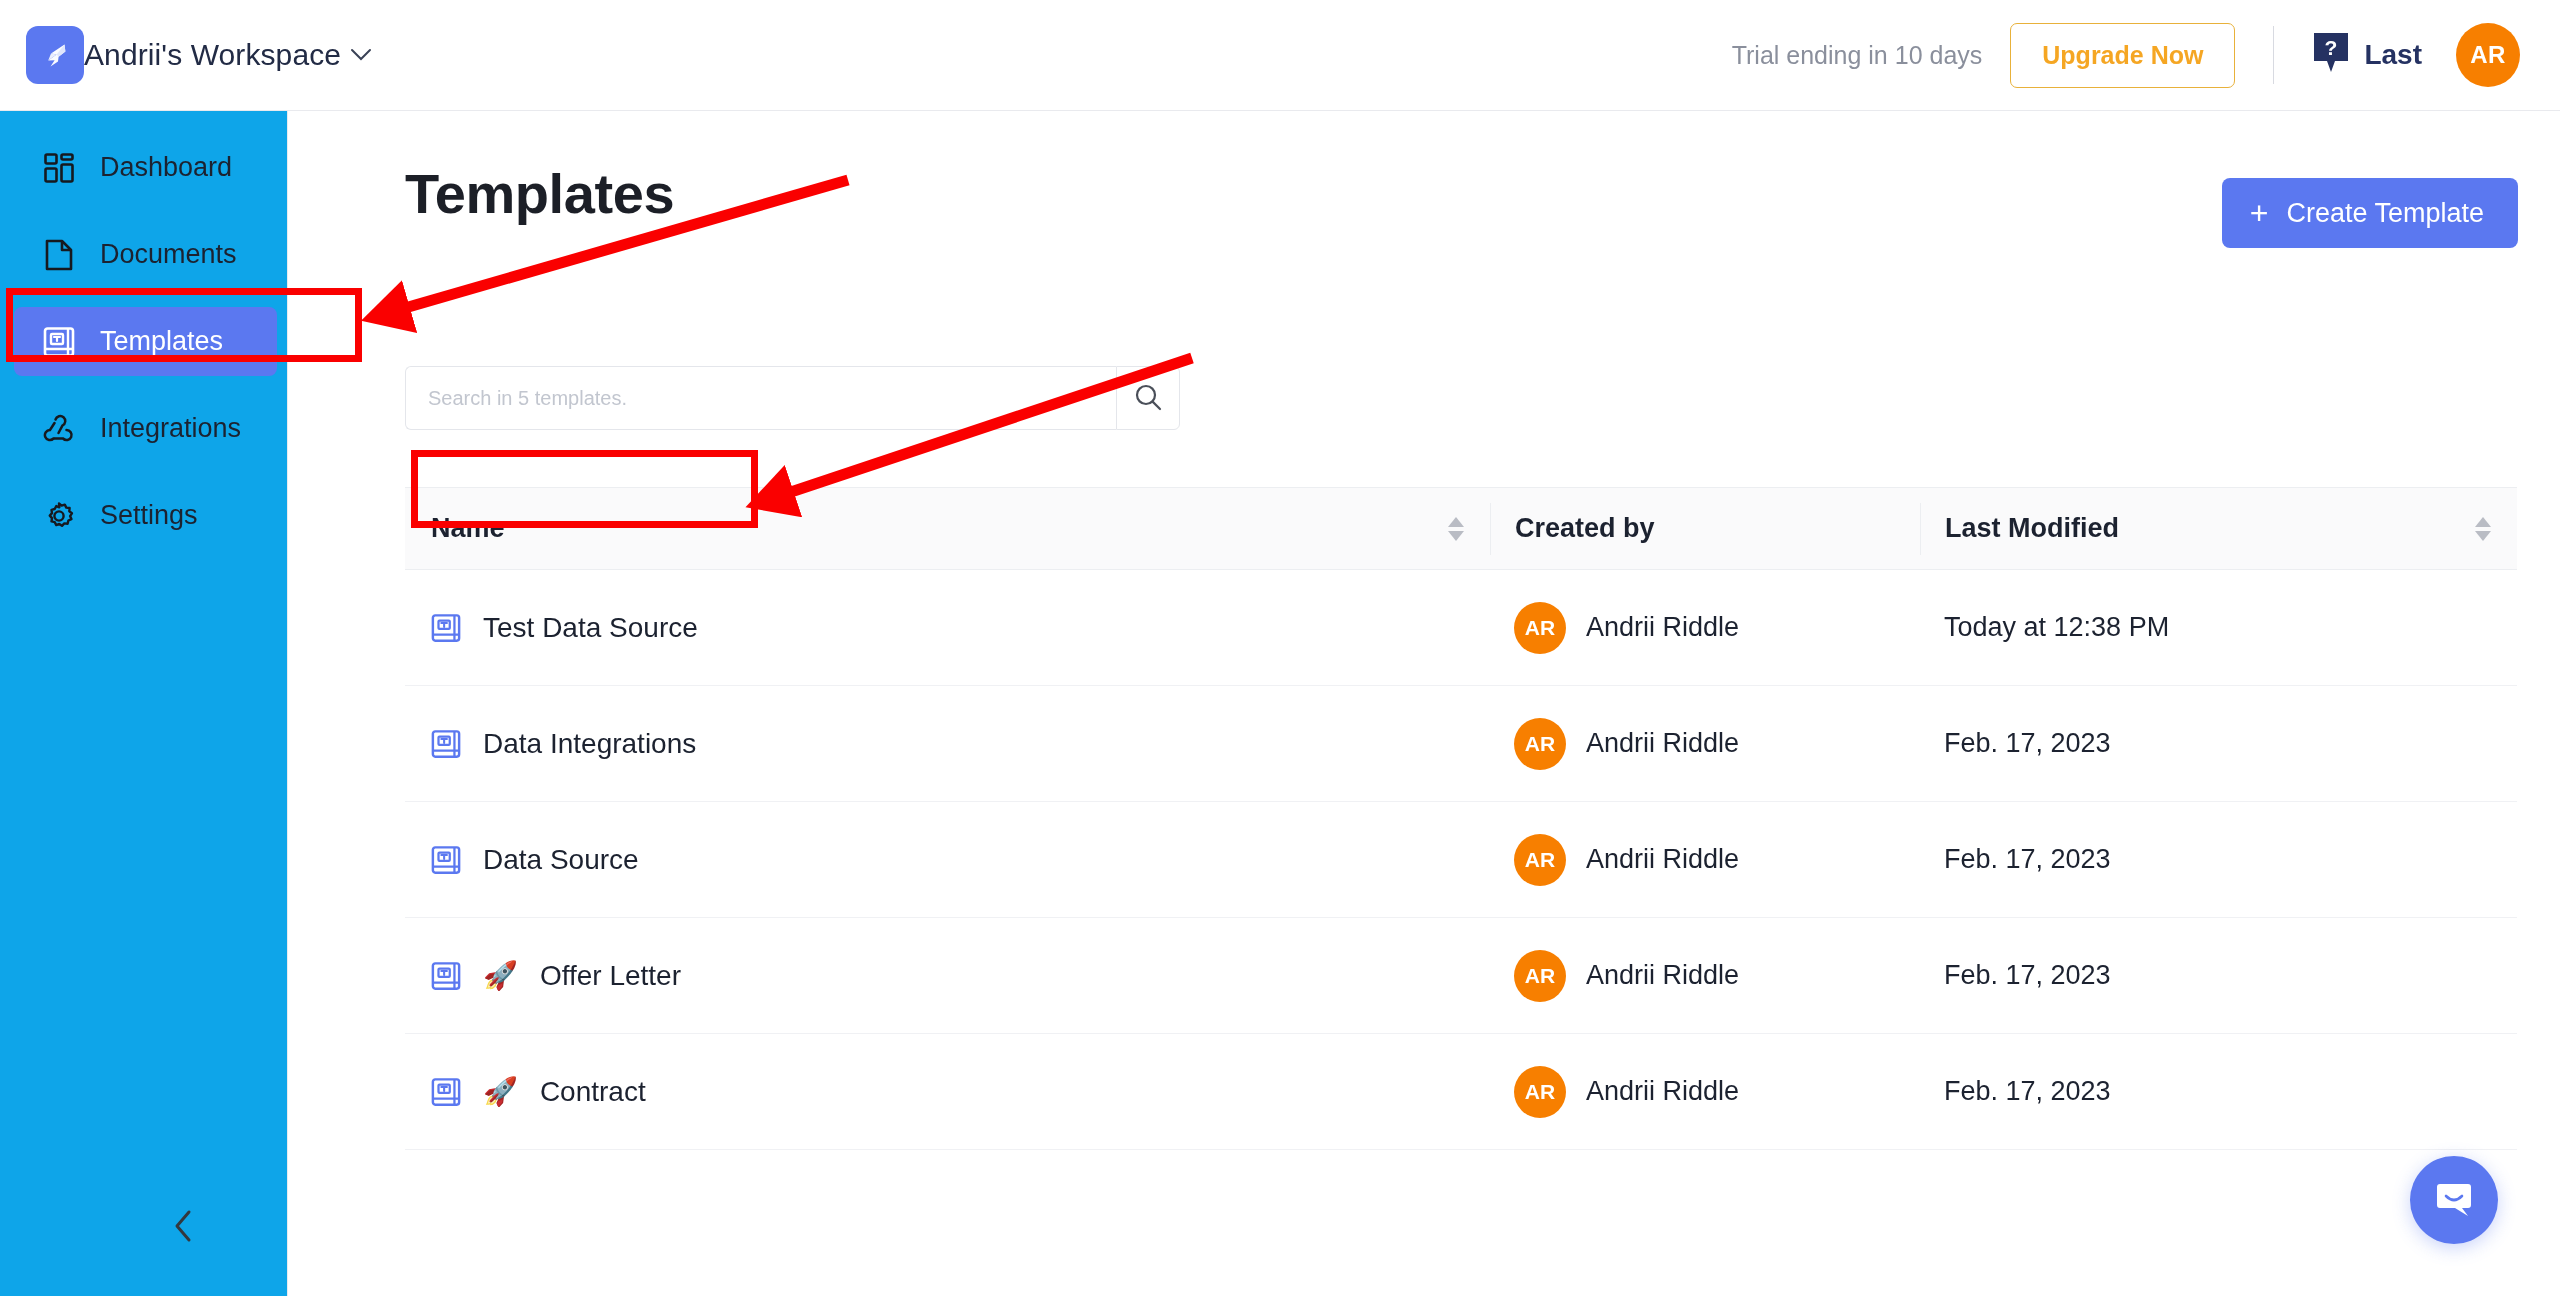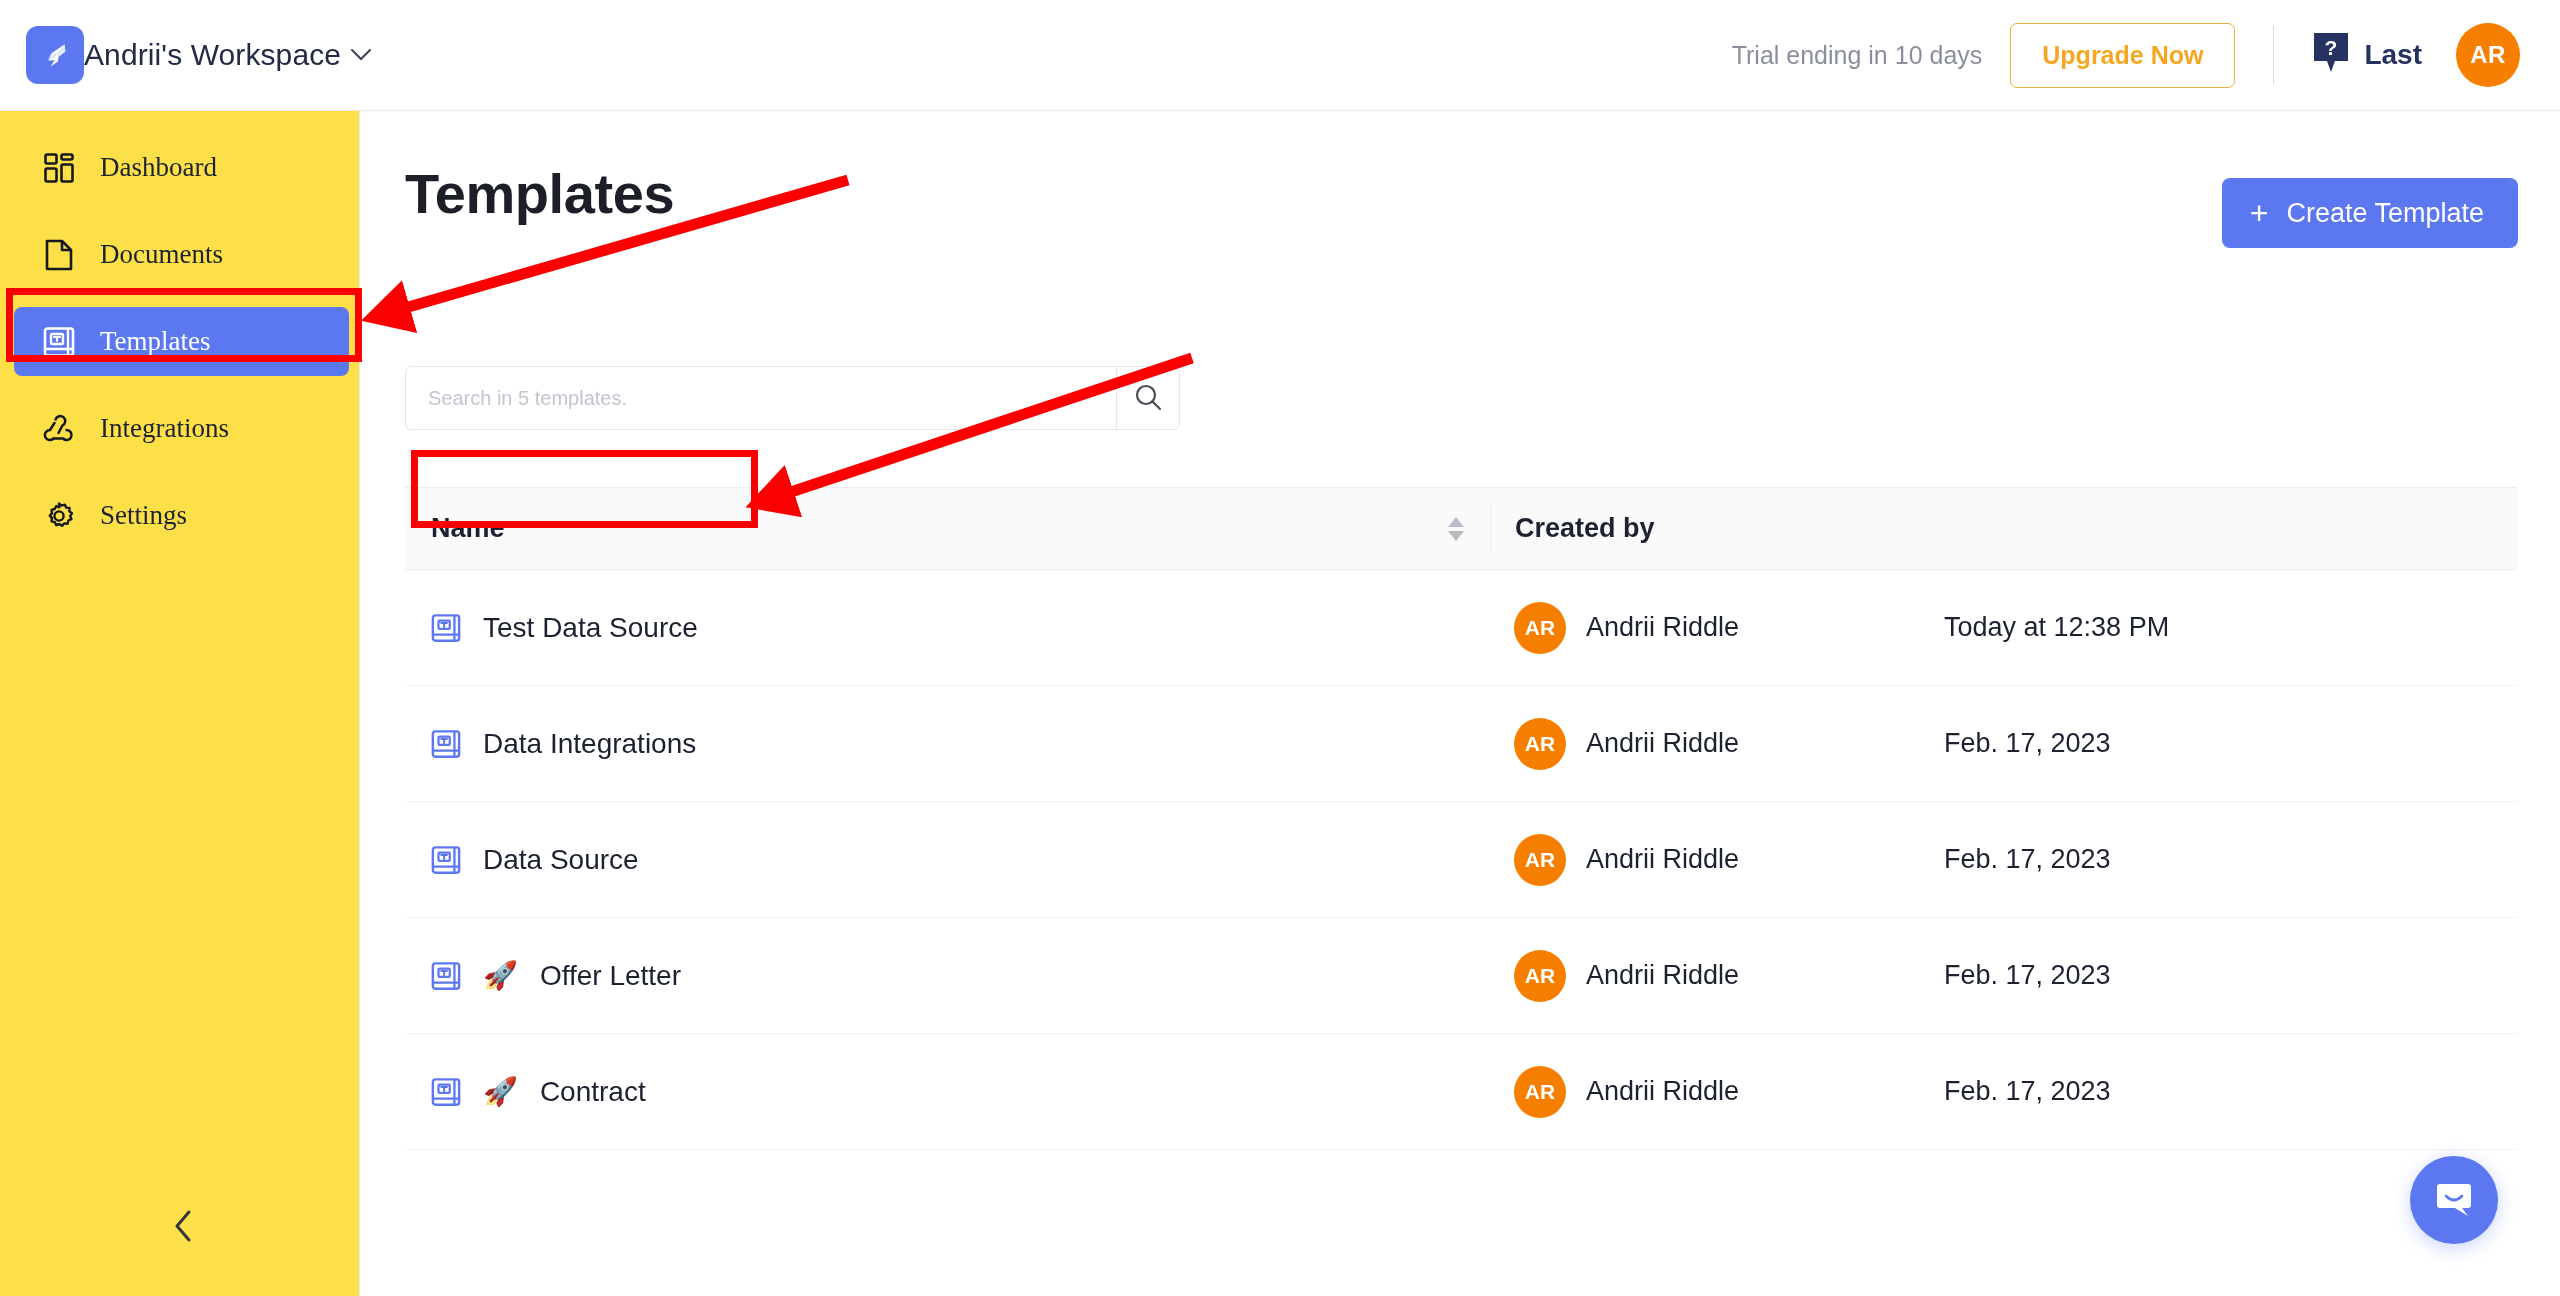--- a/index.html
+++ b/index.html
@@ -55,24 +55,23 @@
     width: 64px; height: 64px; border-radius: 50%;
     background: #f77f00;
     display: flex; align-items: center; justify-content: center;
     color: #fff; font-size: 24px; font-weight: bold; letter-spacing: .5px;
     margin-left: 34px; cursor: pointer;
   }
 
   
   .sidebar {
     position: absolute; top: 111px; left: 0;
-    width: 360px; height: 1185px;
-    background: #fde047;
+    width: 288px; height: 1185px;
+    background: #0ea5e9;
     border-right: 1px solid #e9eaee;
-    font-family: Liberation Serif, serif;
   }
   .nav { padding-top: 22px; }
   .nav-item {
     display: flex; align-items: center; gap: 24px;
     height: 69px; margin: 0 10px 18px 14px;
     padding-left: 28px; border-radius: 8px;
     cursor: pointer;
   }
   .nav-item .nav-label { font-size: 27px; color: #1c2230; white-space: nowrap; }
   .nav-item.active { background: #5b78f0; }
@@ -305,20 +304,27 @@
         <div class="th col-name">
           <span>Name</span>
           <span class="sorter">
             <span class="up"></span>
             <span class="down"></span>
           </span>
         </div>
         <div class="th col-author">
           <span>Created by</span>
         </div>
+        <div class="th col-mod">
+          <span>Last Modified</span>
+          <span class="sorter">
+            <span class="up"></span>
+            <span class="down"></span>
+          </span>
+        </div>
       </div>
 
       <div id="rows">
           <div class="trow">
             <div class="cell-name">
               <span class="tpl-icon"><svg width="30" height="32" viewBox="0 0 32 32">
                   <rect x="2" y="2.5" width="28" height="27" rx="2.5" fill="none" stroke="#5b78f0" stroke-width="2.6"></rect>
                   <rect x="8" y="8" width="12" height="9" rx="1" fill="none" stroke="#5b78f0" stroke-width="2.4"></rect>
                   <path d="M11 10.7 H17 M14 10.7 V14.8" stroke="#5b78f0" stroke-width="2.2" stroke-linecap="round"></path>
                   <path d="M25 2.5 V29.5 M2 23 H30" stroke="#5b78f0" stroke-width="2.4"></path>

